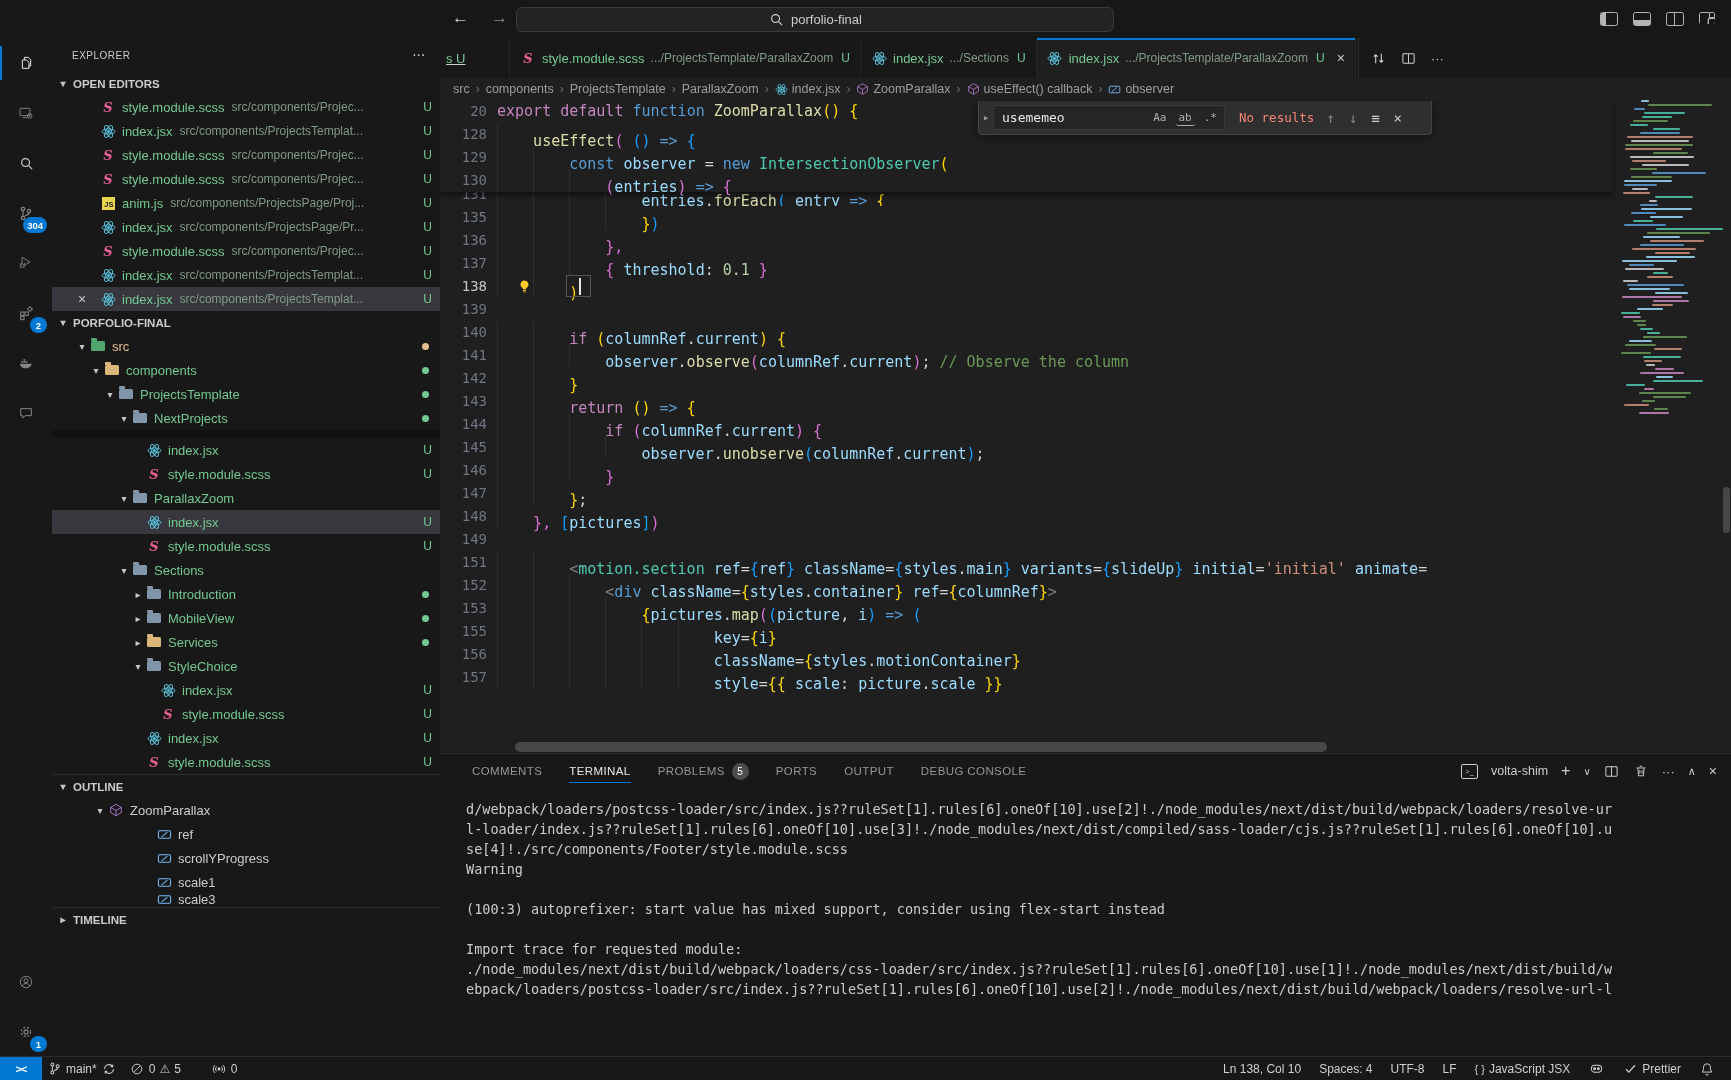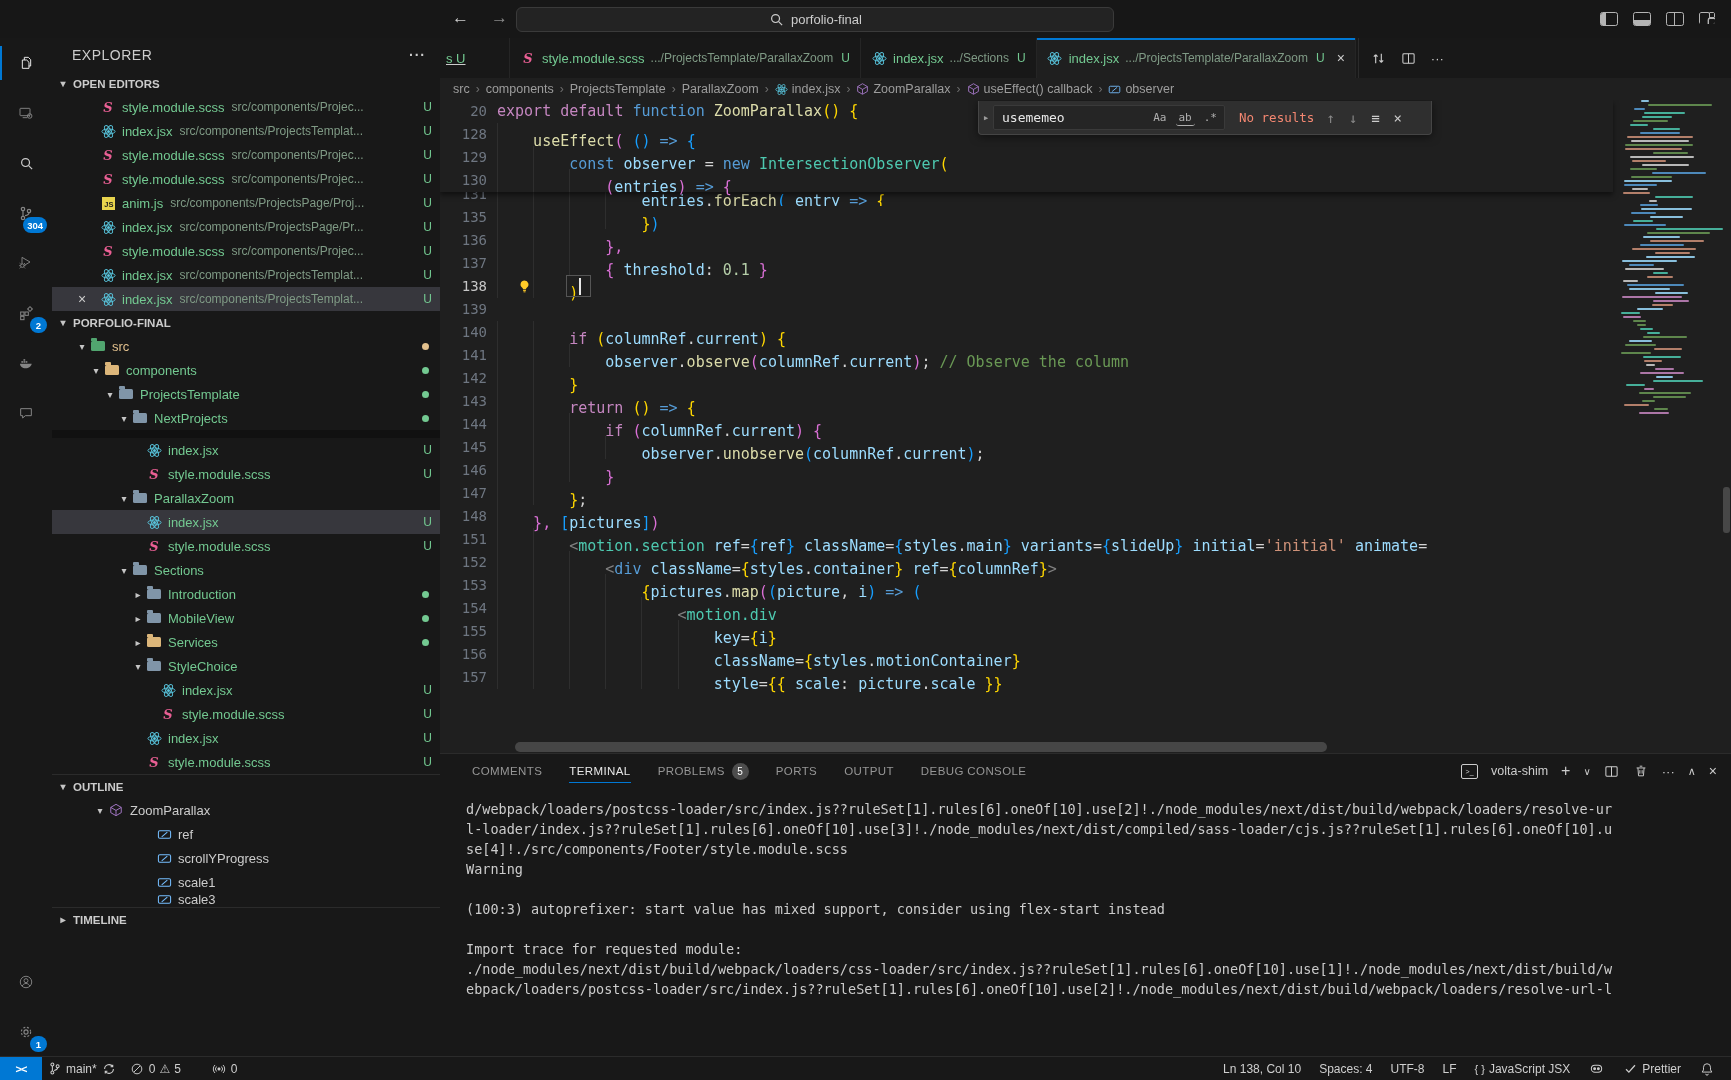--- a/index.html
+++ b/index.html
@@ -23,21 +23,21 @@
   
   #activitybar{position:absolute;left:0;top:38px;bottom:23px;width:52px;background:#181818;display:flex;flex-direction:column;align-items:center;border-right:1px solid #2b2b2b;}
   .ab-item{width:52px;height:50px;display:flex;align-items:center;justify-content:center;position:relative;color:#858585;cursor:pointer;}
   .ab-item.active{color:#e7e7e7;}
   .ab-item.active::before{content:'';position:absolute;left:0;top:8px;bottom:8px;width:2px;background:#0078d4;}
   .ab-spacer{flex:1;}
   .abadge{position:absolute;right:5px;bottom:5px;background:#0078d4;color:#fff;border-radius:9px;font-size:9.5px;
      height:16px;min-width:9px;display:flex;align-items:center;justify-content:center;padding:0 4px;font-weight:700;}
   
   #sidebar{position:absolute;left:52px;top:38px;bottom:23px;width:388px;background:#181818;overflow:hidden;}
-  .pane-header{height:34px;display:flex;align-items:center;padding:0 14px 0 20px;font-size:14px;letter-spacing:.5px;color:#cccccc;}
+  .pane-header{height:34px;display:flex;align-items:center;padding:0 14px 0 20px;font-size:10px;letter-spacing:.5px;color:#cccccc;}
   .pane-header .kebab{margin-left:auto;color:#ccc;letter-spacing:1px;font-weight:700;cursor:pointer;}
   .sec{height:23px;display:flex;align-items:center;font-weight:700;font-size:11.5px;color:#ccc;padding-left:3px;gap:2px;cursor:pointer;}
   .sec.bordered{border-top:1px solid #2b2b2b;}
   .chev{width:16px;text-align:center;color:#c5c5c5;font-size:10px;flex:none;}
   .row{height:24px;display:flex;align-items:center;position:relative;font-size:13px;color:#ccc;padding-right:8px;cursor:pointer;white-space:nowrap;}
   .row.sel{background:#37373d;}
   .row .name{margin-left:6px;}
   .row .green{color:#73c991;}
   .row .mod{color:#e2c08d;}
   .row .path{color:#7f9a85;font-size:12px;margin-left:7px;overflow:hidden;}
@@ -723,24 +723,24 @@
           <div class="crow"><span class="lnum">139</span><span class="ctext"></span></div>
           <div class="crow"><span class="lnum">140</span><span class="ctext"><span class="g"></span><span class="g"></span><span class="tk-k">if</span><span class="tk-p"> </span><span class="tk-b1">(</span><span class="tk-v">columnRef</span><span class="tk-p">.</span><span class="tk-v">current</span><span class="tk-b1">)</span><span class="tk-p"> </span><span class="tk-b1">{</span></span></div>
           <div class="crow"><span class="lnum">141</span><span class="ctext"><span class="g"></span><span class="g"></span><span class="g"></span><span class="tk-v">observer</span><span class="tk-p">.</span><span class="tk-f">observe</span><span class="tk-b2">(</span><span class="tk-v">columnRef</span><span class="tk-p">.</span><span class="tk-v">current</span><span class="tk-b2">)</span><span class="tk-p">; </span><span class="tk-c">// Observe the column</span></span></div>
           <div class="crow"><span class="lnum">142</span><span class="ctext"><span class="g"></span><span class="g"></span><span class="tk-b1">}</span></span></div>
           <div class="crow"><span class="lnum">143</span><span class="ctext"><span class="g"></span><span class="g"></span><span class="tk-k">return</span><span class="tk-p"> </span><span class="tk-b1">()</span><span class="tk-p"> </span><span class="tk-d">=&gt;</span><span class="tk-p"> </span><span class="tk-b1">{</span></span></div>
           <div class="crow"><span class="lnum">144</span><span class="ctext"><span class="g"></span><span class="g"></span><span class="g"></span><span class="tk-k">if</span><span class="tk-p"> </span><span class="tk-b2">(</span><span class="tk-v">columnRef</span><span class="tk-p">.</span><span class="tk-v">current</span><span class="tk-b2">)</span><span class="tk-p"> </span><span class="tk-b2">{</span></span></div>
           <div class="crow"><span class="lnum">145</span><span class="ctext"><span class="g"></span><span class="g"></span><span class="g"></span><span class="g"></span><span class="tk-v">observer</span><span class="tk-p">.</span><span class="tk-f">unobserve</span><span class="tk-b3">(</span><span class="tk-v">columnRef</span><span class="tk-p">.</span><span class="tk-v">current</span><span class="tk-b3">)</span><span class="tk-p">;</span></span></div>
           <div class="crow"><span class="lnum">146</span><span class="ctext"><span class="g"></span><span class="g"></span><span class="g"></span><span class="tk-b2">}</span></span></div>
           <div class="crow"><span class="lnum">147</span><span class="ctext"><span class="g"></span><span class="g"></span><span class="tk-b1">}</span><span class="tk-p">;</span></span></div>
           <div class="crow"><span class="lnum">148</span><span class="ctext"><span class="g"></span><span class="tk-b2">},</span><span class="tk-p"> </span><span class="tk-b3">[</span><span class="tk-v">pictures</span><span class="tk-b3">]</span><span class="tk-b2">)</span></span></div>
+          <div class="crow"><span class="lnum">149</span><span class="ctext"></span></div>
           <div class="crow"><span class="lnum">151</span><span class="ctext"><span class="g"></span><span class="g"></span><span class="tk-tg">&lt;</span><span class="tk-t">motion.section</span><span class="tk-p"> </span><span class="tk-v">ref</span><span class="tk-p">=</span><span class="tk-b3">{</span><span class="tk-v">ref</span><span class="tk-b3">}</span><span class="tk-p"> </span><span class="tk-v">className</span><span class="tk-p">=</span><span class="tk-b3">{</span><span class="tk-v">styles</span><span class="tk-p">.</span><span class="tk-v">main</span><span class="tk-b3">}</span><span class="tk-p"> </span><span class="tk-v">variants</span><span class="tk-p">=</span><span class="tk-b3">{</span><span class="tk-v">slideUp</span><span class="tk-b3">}</span><span class="tk-p"> </span><span class="tk-v">initial</span><span class="tk-p">=</span><span class="tk-s">'initial'</span><span class="tk-p"> </span><span class="tk-v">animate</span><span class="tk-p">=</span></span></div>
           <div class="crow"><span class="lnum">152</span><span class="ctext"><span class="g"></span><span class="g"></span><span class="g"></span><span class="tk-tg">&lt;</span><span class="tk-d">div</span><span class="tk-p"> </span><span class="tk-v">className</span><span class="tk-p">=</span><span class="tk-b1">{</span><span class="tk-v">styles</span><span class="tk-p">.</span><span class="tk-v">container</span><span class="tk-b1">}</span><span class="tk-p"> </span><span class="tk-v">ref</span><span class="tk-p">=</span><span class="tk-b1">{</span><span class="tk-v">columnRef</span><span class="tk-b1">}</span><span class="tk-tg">&gt;</span></span></div>
           <div class="crow"><span class="lnum">153</span><span class="ctext"><span class="g"></span><span class="g"></span><span class="g"></span><span class="g"></span><span class="tk-b1">{</span><span class="tk-v">pictures</span><span class="tk-p">.</span><span class="tk-f">map</span><span class="tk-b2">(</span><span class="tk-b3">(</span><span class="tk-v">picture</span><span class="tk-p">, </span><span class="tk-v">i</span><span class="tk-b3">)</span><span class="tk-p"> </span><span class="tk-d">=&gt;</span><span class="tk-p"> </span><span class="tk-b3">(</span></span></div>
-          <div class="crow"><span class="lnum">154</span><span class="ctext"><span class="g"></span><span class="g"></span><span class="g"></span><span class="g"></span><span class="g"></span><span class="tk-tg">&lt;</span><span class="tk-t">motion.div</span></span></div>
           <div class="crow"><span class="lnum">155</span><span class="ctext"><span class="g"></span><span class="g"></span><span class="g"></span><span class="g"></span><span class="g"></span><span class="g"></span><span class="tk-v">key</span><span class="tk-p">=</span><span class="tk-b1">{</span><span class="tk-v">i</span><span class="tk-b1">}</span></span></div>
           <div class="crow"><span class="lnum">156</span><span class="ctext"><span class="g"></span><span class="g"></span><span class="g"></span><span class="g"></span><span class="g"></span><span class="g"></span><span class="tk-v">className</span><span class="tk-p">=</span><span class="tk-b1">{</span><span class="tk-v">styles</span><span class="tk-p">.</span><span class="tk-v">motionContainer</span><span class="tk-b1">}</span></span></div>
           <div class="crow"><span class="lnum">157</span><span class="ctext"><span class="g"></span><span class="g"></span><span class="g"></span><span class="g"></span><span class="g"></span><span class="g"></span><span class="tk-v">style</span><span class="tk-p">=</span><span class="tk-b1">{{</span><span class="tk-p"> </span><span class="tk-v">scale</span><span class="tk-p">: </span><span class="tk-v">picture</span><span class="tk-p">.</span><span class="tk-v">scale</span><span class="tk-p"> </span><span class="tk-b1">}}</span></span></div>
         </div>
       <div class="sticky" id="stickyblock">
           <div class="crow"><span class="lnum">20</span><span class="ctext"><span class="tk-k">export</span><span class="tk-p"> </span><span class="tk-k">default</span><span class="tk-p"> </span><span class="tk-d">function</span><span class="tk-p"> </span><span class="tk-f">ZoomParallax</span><span class="tk-b1">()</span><span class="tk-p"> </span><span class="tk-b1">{</span></span></div>
           <div class="crow"><span class="lnum">128</span><span class="ctext"><span class="g"></span><span class="tk-f">useEffect</span><span class="tk-b2">(</span><span class="tk-p"> </span><span class="tk-b3">()</span><span class="tk-p"> </span><span class="tk-d">=&gt;</span><span class="tk-p"> </span><span class="tk-b3">{</span></span></div>
           <div class="crow"><span class="lnum">129</span><span class="ctext"><span class="g"></span><span class="g"></span><span class="tk-d">const</span><span class="tk-p"> </span><span class="tk-v">observer</span><span class="tk-p"> = </span><span class="tk-d">new</span><span class="tk-p"> </span><span class="tk-t">IntersectionObserver</span><span class="tk-b1">(</span></span></div>
           <div class="crow"><span class="lnum">130</span><span class="ctext"><span class="g"></span><span class="g"></span><span class="g"></span><span class="tk-b2">(</span><span class="tk-v">entries</span><span class="tk-b2">)</span><span class="tk-p"> </span><span class="tk-d">=&gt;</span><span class="tk-p"> </span><span class="tk-b2">{</span></span></div>
         </div>

